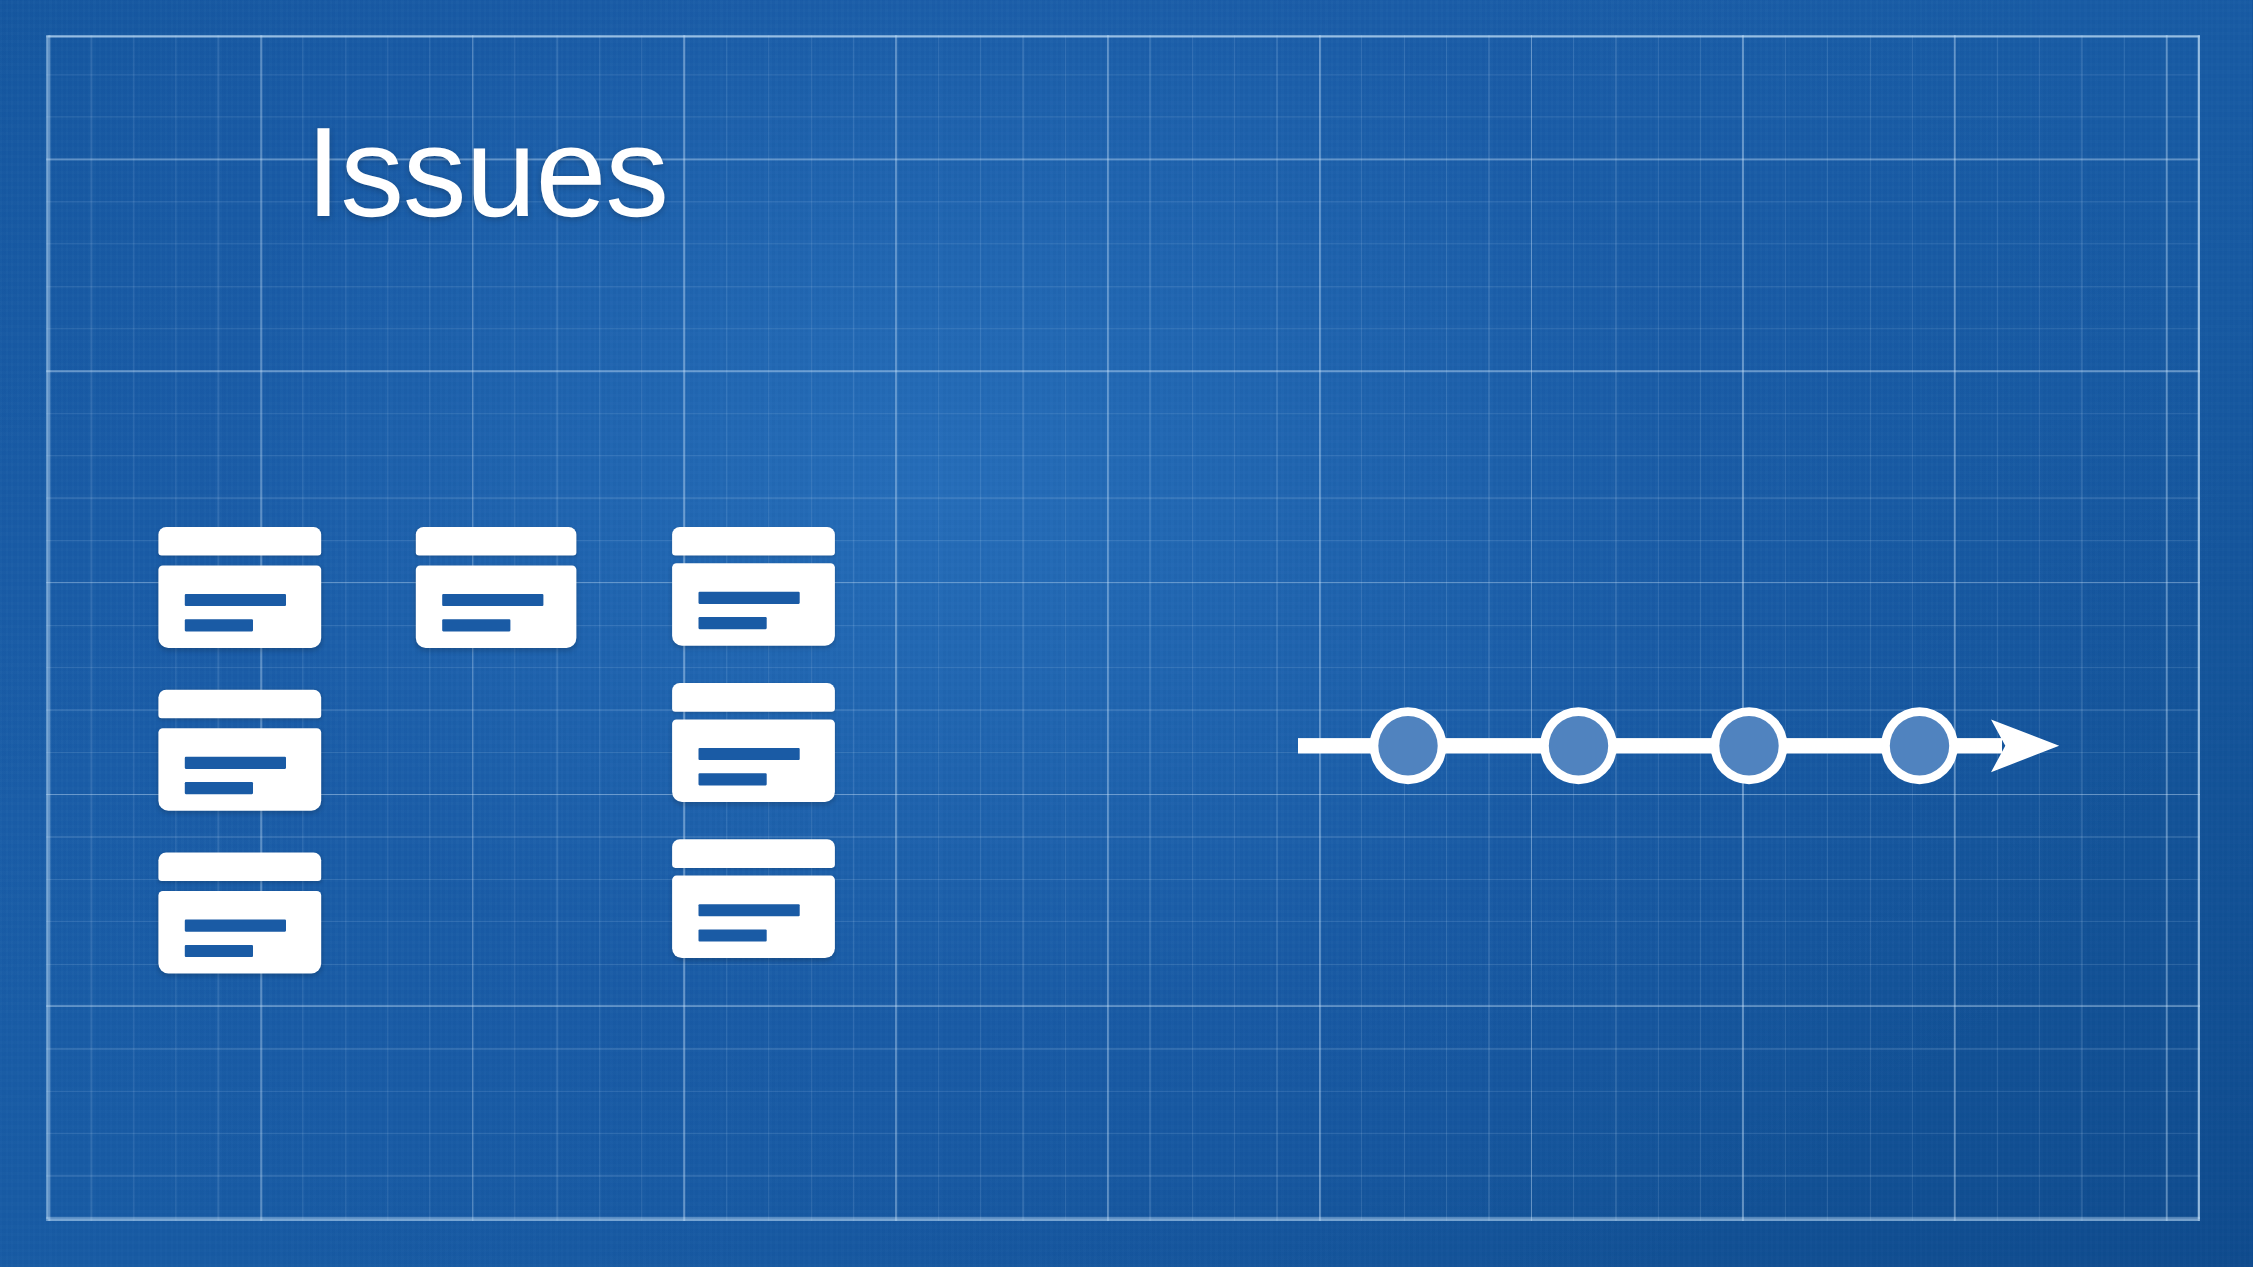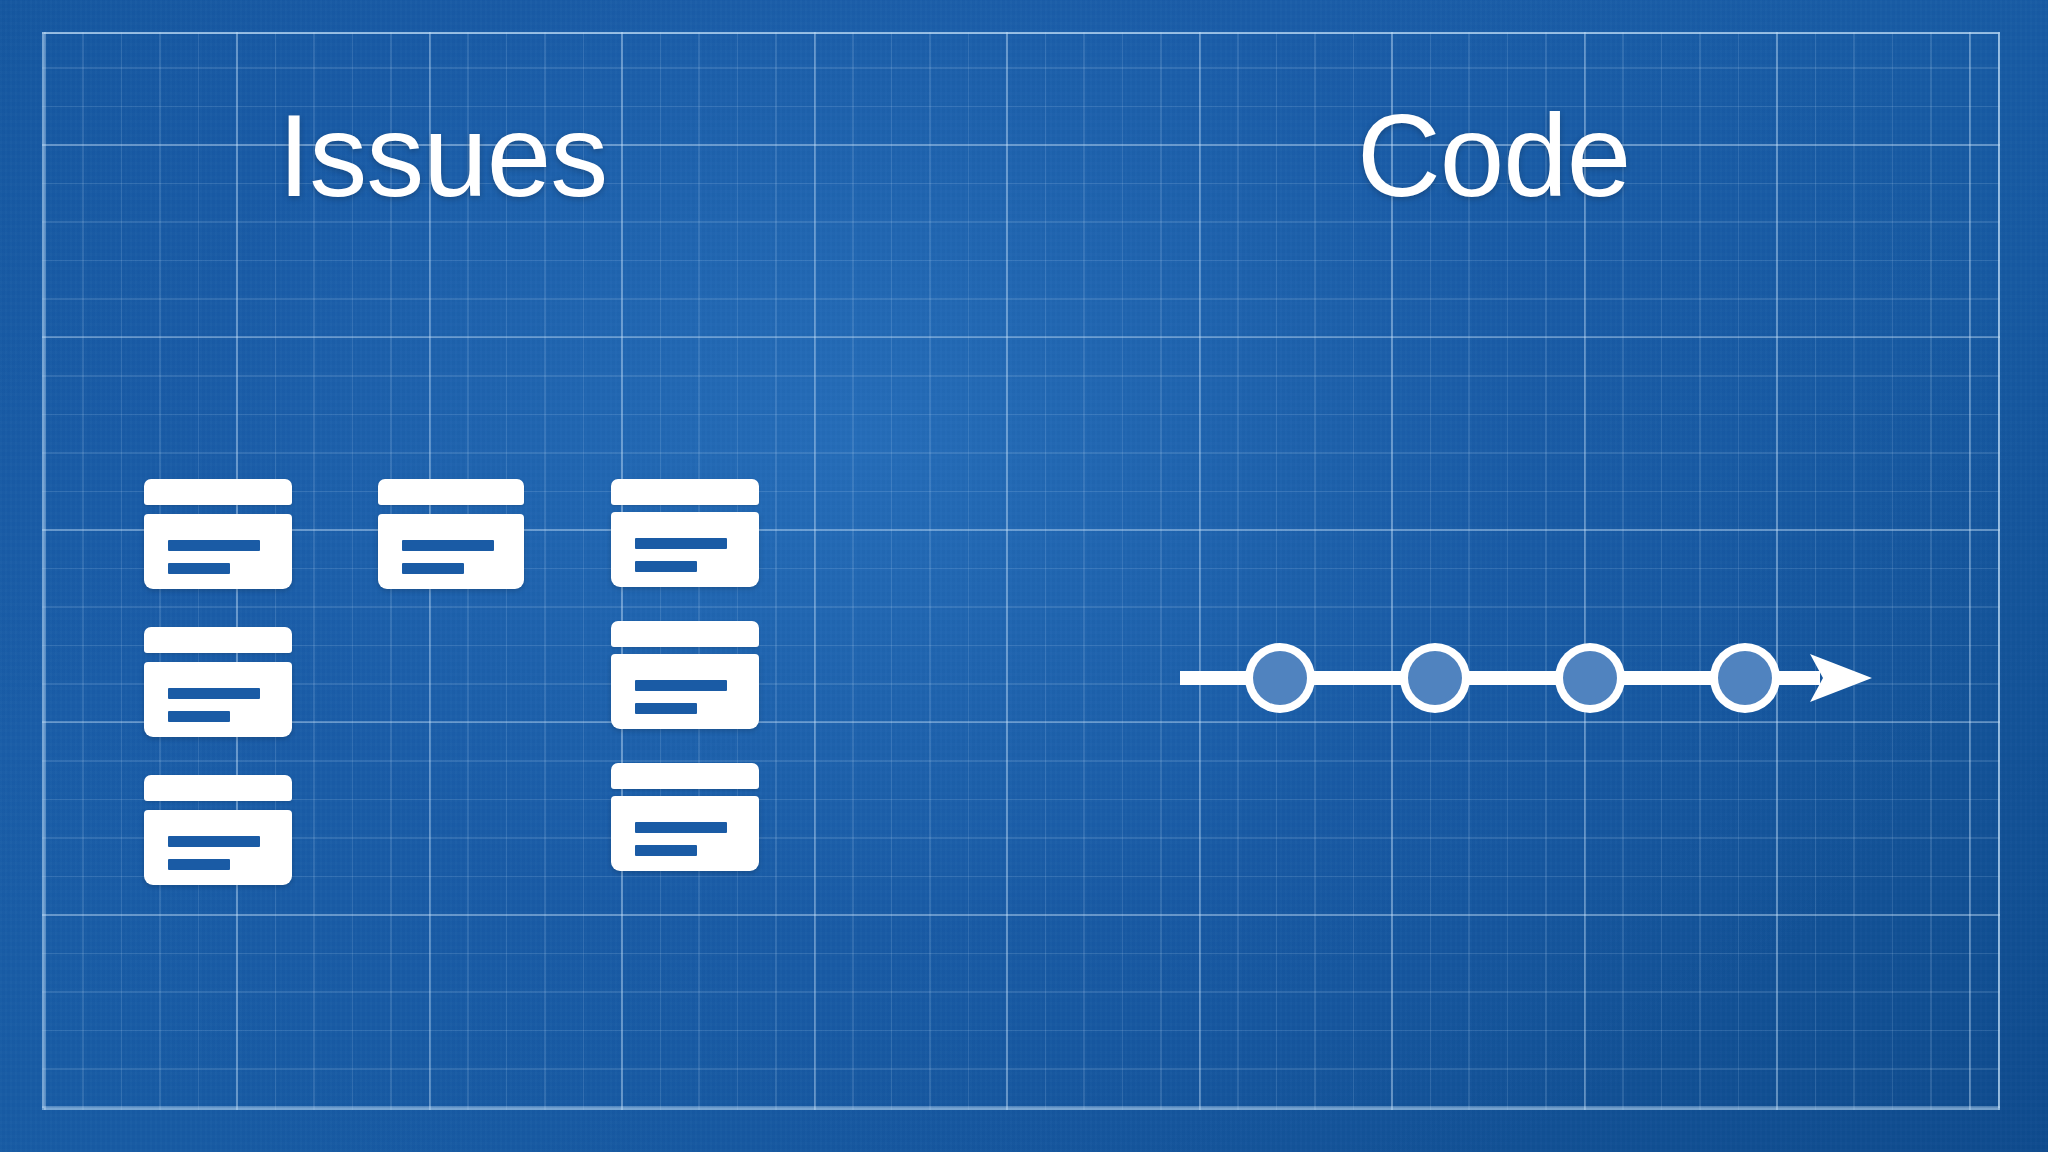--- a/index.html
+++ b/index.html
@@ -167,21 +167,20 @@
 </style>
 </head>
 <body>
 
 <div id="slide">
 
   <div class="grid-frame"></div>
 
   <div class="heading" id="heading-issues">Issues</div>
 
-  <div class="heading" id="heading-code">Code</div>
 
   <div class="issues-area">
 
     <div class="issue-column" id="issue-column-1">
       <div class="issue-card">
         <div class="card-header"></div>
         <div class="card-body">
           <div class="card-line long"></div>
           <div class="card-line short"></div>
         </div>

